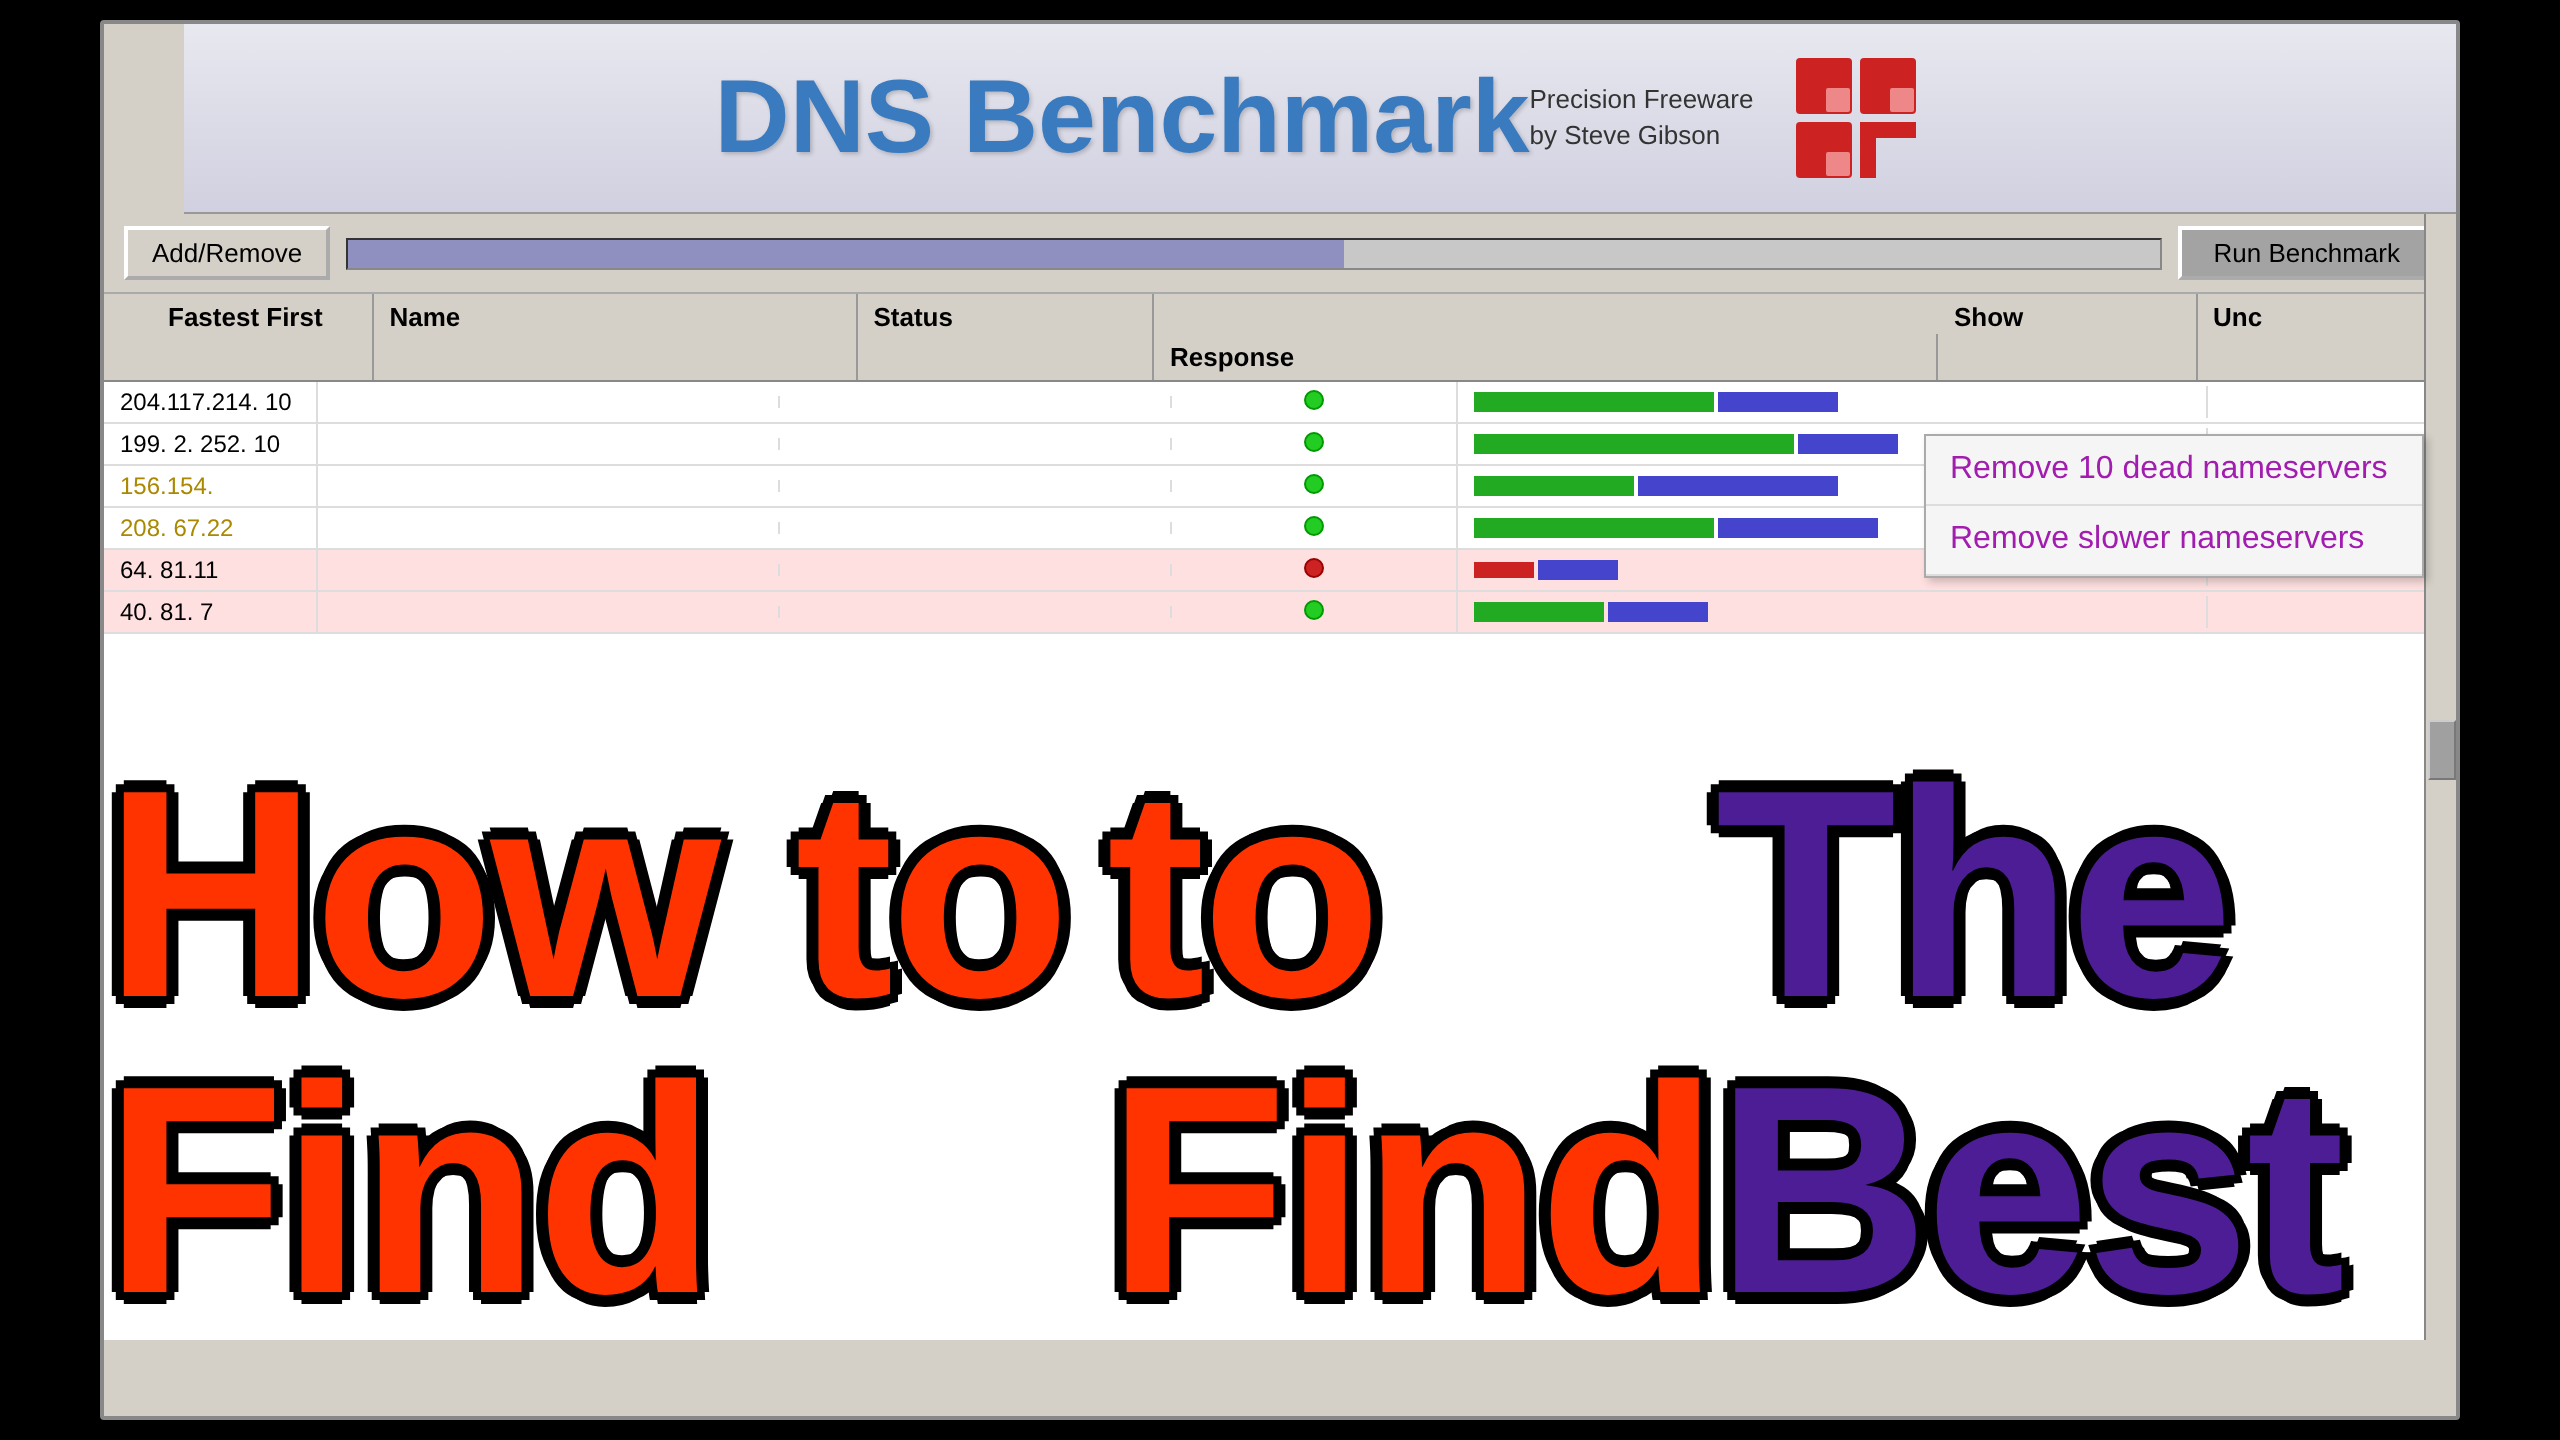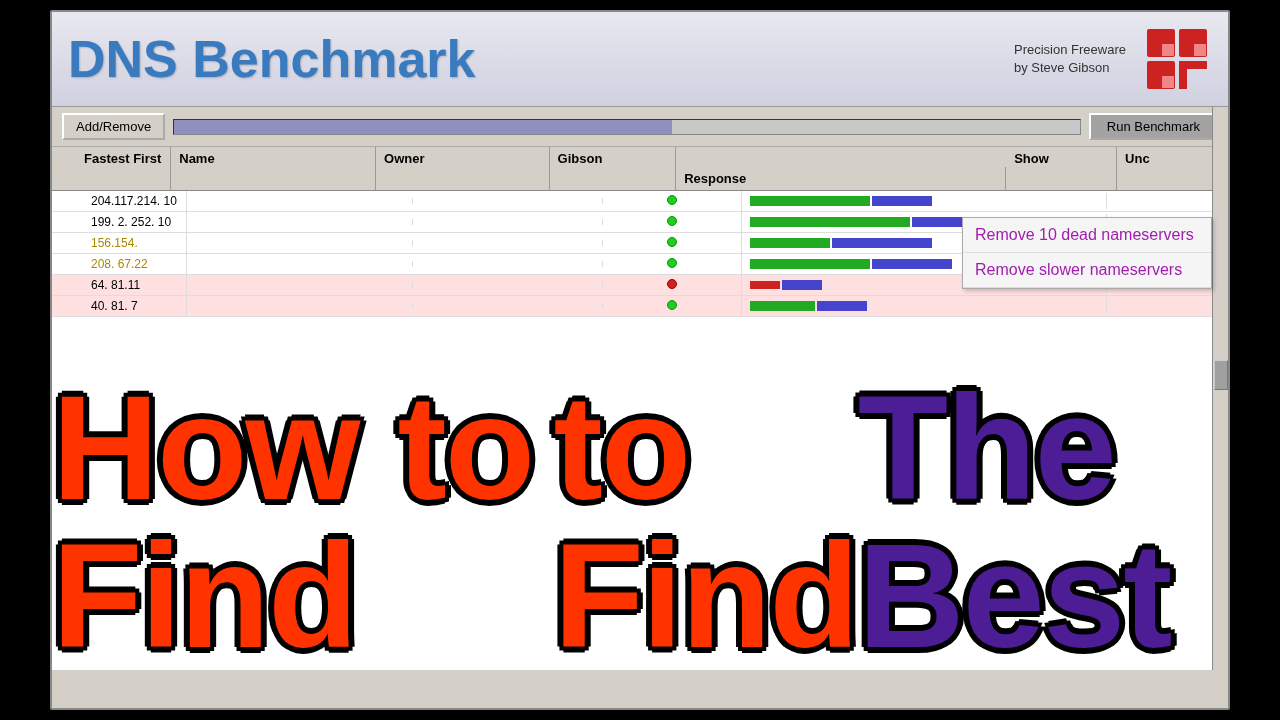--- a/index.html
+++ b/index.html
@@ -31,23 +31,24 @@
       border-radius: 2px;
       overflow: hidden;
     }
 
     
     .header {
       background: linear-gradient(180deg, #e8e8f0 0%, #d0d0e0 100%);
       padding: 8px 16px;
       display: flex;
       align-items: center;
-      justify-content: space-between;
+      justify-content: center;
       border-bottom: 1px solid #999;
       height: 95px;
+      margin-left: 40px;
     }
 
     .header-left {
       display: flex;
       flex-direction: column;
     }
 
     .app-title {
       font-size: 52px;
       font-weight: bold;
@@ -179,21 +180,20 @@
     .th.owner { flex: 1; }
     .th.status { flex: 0.7; }
     .th.response { flex: 2; margin-top: 20px; }
     .th.show { flex: 0.6; }
 
     .table-row-item {
       display: flex;
       border-bottom: 1px solid #ddd;
       font-size: 12px;
       align-items: center;
-      padding-left: 31px;
     }
 
     .td {
       padding: 3px 8px;
       border-right: 1px solid #ddd;
       flex: 1;
       overflow: hidden;
     }
 
     .td.num { flex: 0.5; }
@@ -408,22 +408,21 @@
         <div class="progress-bar-container">
           <div class="progress-bar-fill"></div>
         </div>
         <button class="run-btn">Run Benchmark</button>
       </div>
 
       <div class="table-area">
         <div class="table-header">
           <div class="th num">Fastest First</div>
           <div class="th name">Name</div>
-          <div class="th owner">Owner</div>
-          <div class="th status">Gibson</div>
+          <div class="th status">Status</div>
           <div class="th response">Response</div>
           <div class="th show">Show</div>
           <div class="th show">Unc</div>
         </div>
 
         <div class="table-row-item">
           <div class="td num">204.117.214. 10</div>
           <div class="td name"></div>
           <div class="td owner"></div>
           <div class="td status"><span class="status-dot-green"></span></div>

